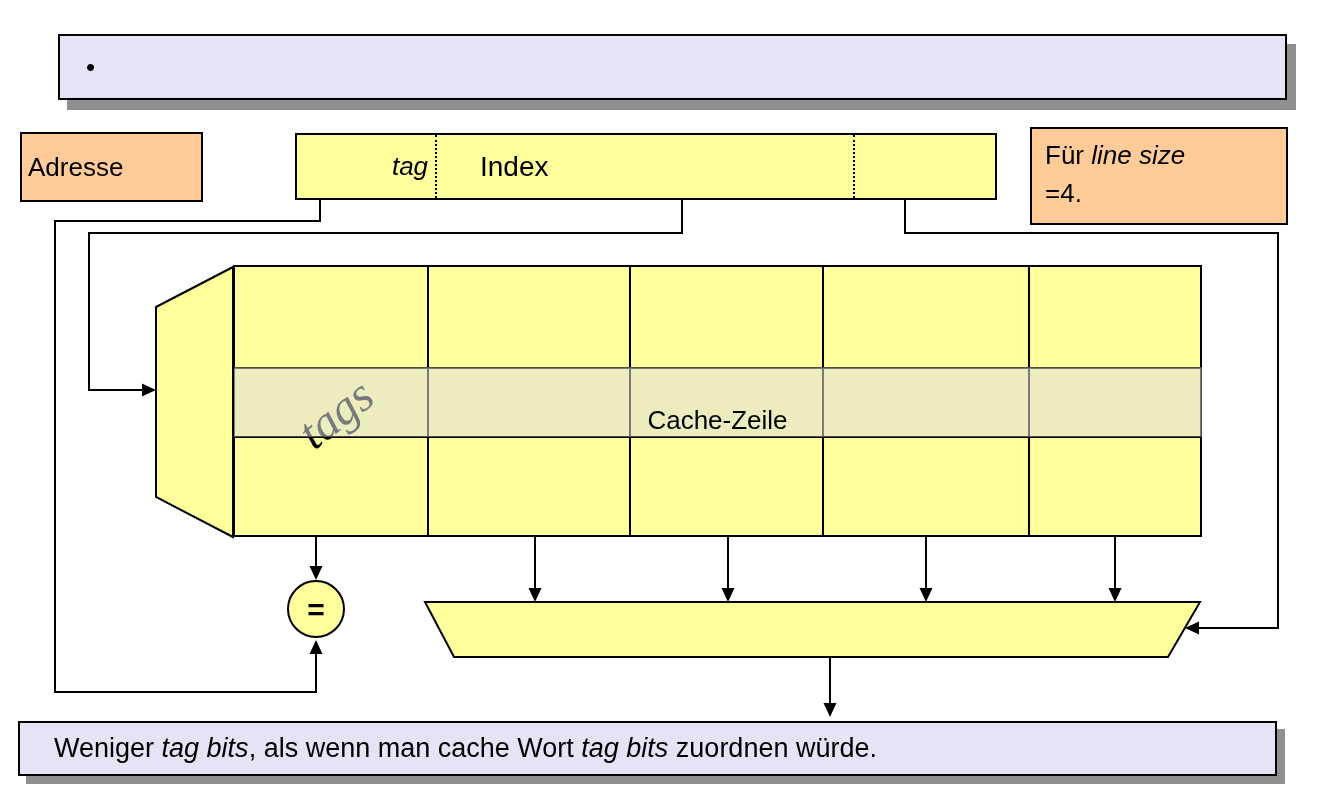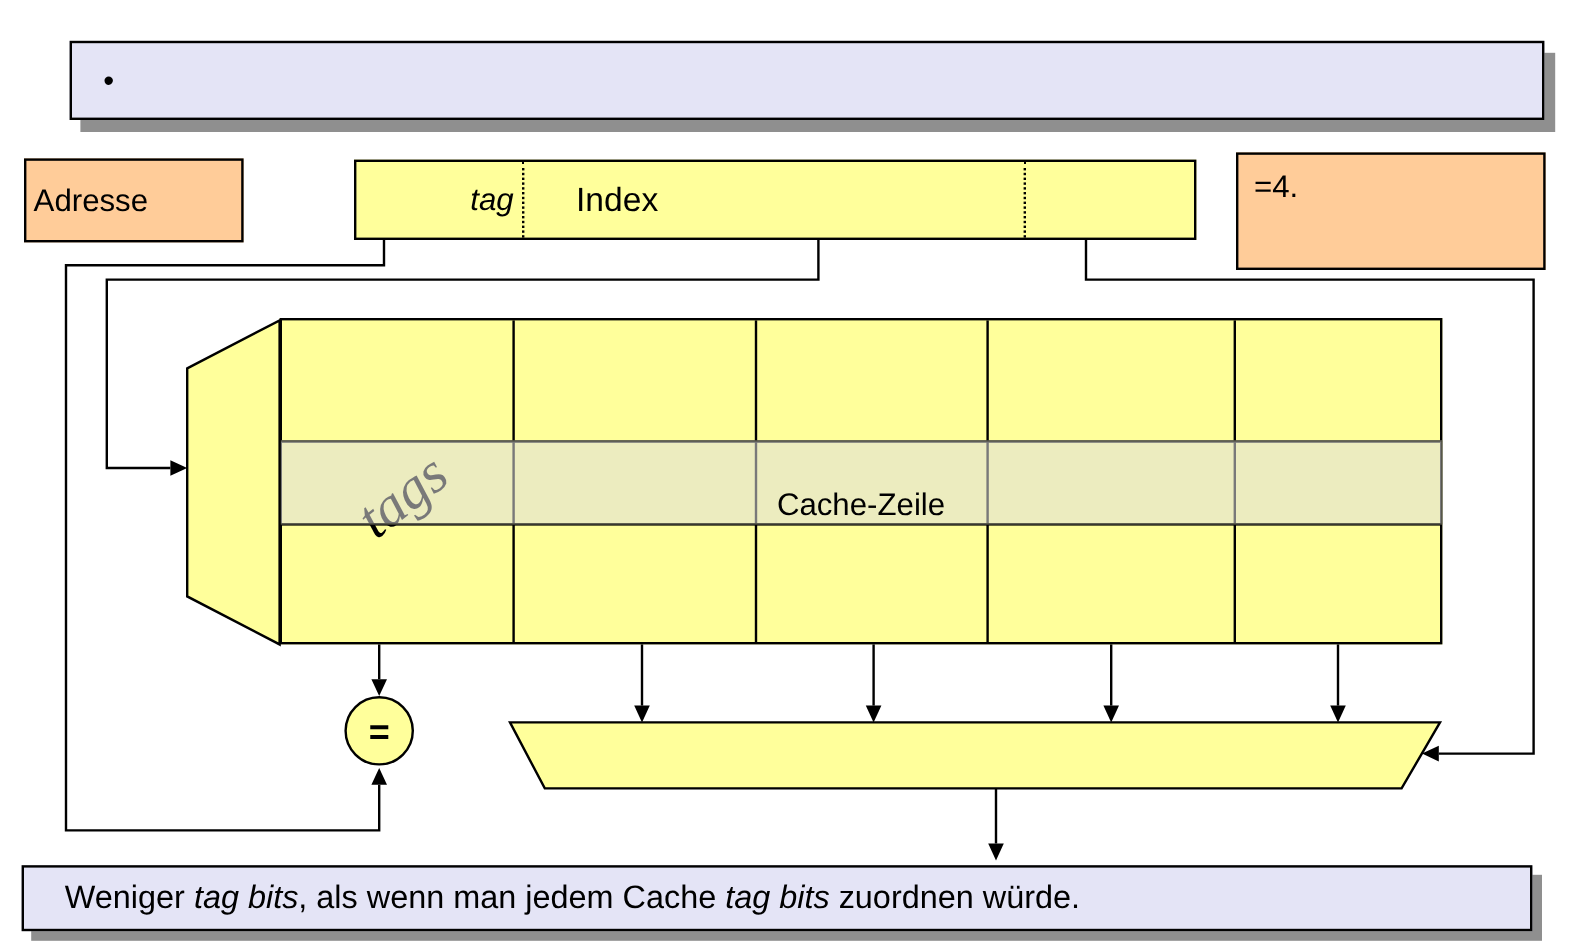--- a/index.html
+++ b/index.html
@@ -80,20 +80,21 @@
 </div>
 
 <div class="abs addr-field">
   <div class="addr-divider addr-d1"></div>
   <div class="addr-divider addr-d2"></div>
   <div class="addr-tag">tag</div>
   <div class="addr-index">Index</div>
 </div>
 
 <div class="abs linesize-box">
+  <div><span class="seg-n">Für </span><span class="seg-i">line size</span></div>
   <div>=4.</div>
 </div>
 
 <div class="abs cache-table">
   <div class="tv tv1"></div>
   <div class="tv tv2"></div>
   <div class="tv tv3"></div>
   <div class="tv tv4"></div>
   <div class="th th1"></div>
   <div class="th th2"></div>
@@ -133,14 +134,14 @@
   <path d="M926 537 L926 588"></path>
   <polygon class="ah" points="926,602 919.5,588 932.5,588"></polygon>
   <path d="M1115 537 L1115 588"></path>
   <polygon class="ah" points="1115,602 1108.5,588 1121.5,588"></polygon>
 
   <path d="M830 657 L830 703"></path>
   <polygon class="ah" points="830,717 823.5,703 836.5,703"></polygon>
 </svg>
 
 <div class="abs bottom-box">
-  <span><span class="seg-n">Weniger </span><span class="seg-i">tag bits</span><span class="seg-n">, als wenn man jedem Cache </span><span class="seg-i">tag bits</span><span class="seg-n"> zuordnen würde.</span></span>
+  <span><span class="seg-n">Weniger </span><span class="seg-i">tag bits</span><span class="seg-n">, als wenn man cache Wort </span><span class="seg-i">tag bits</span><span class="seg-n"> zuordnen würde.</span></span>
 </div>
 
 </body></html>

